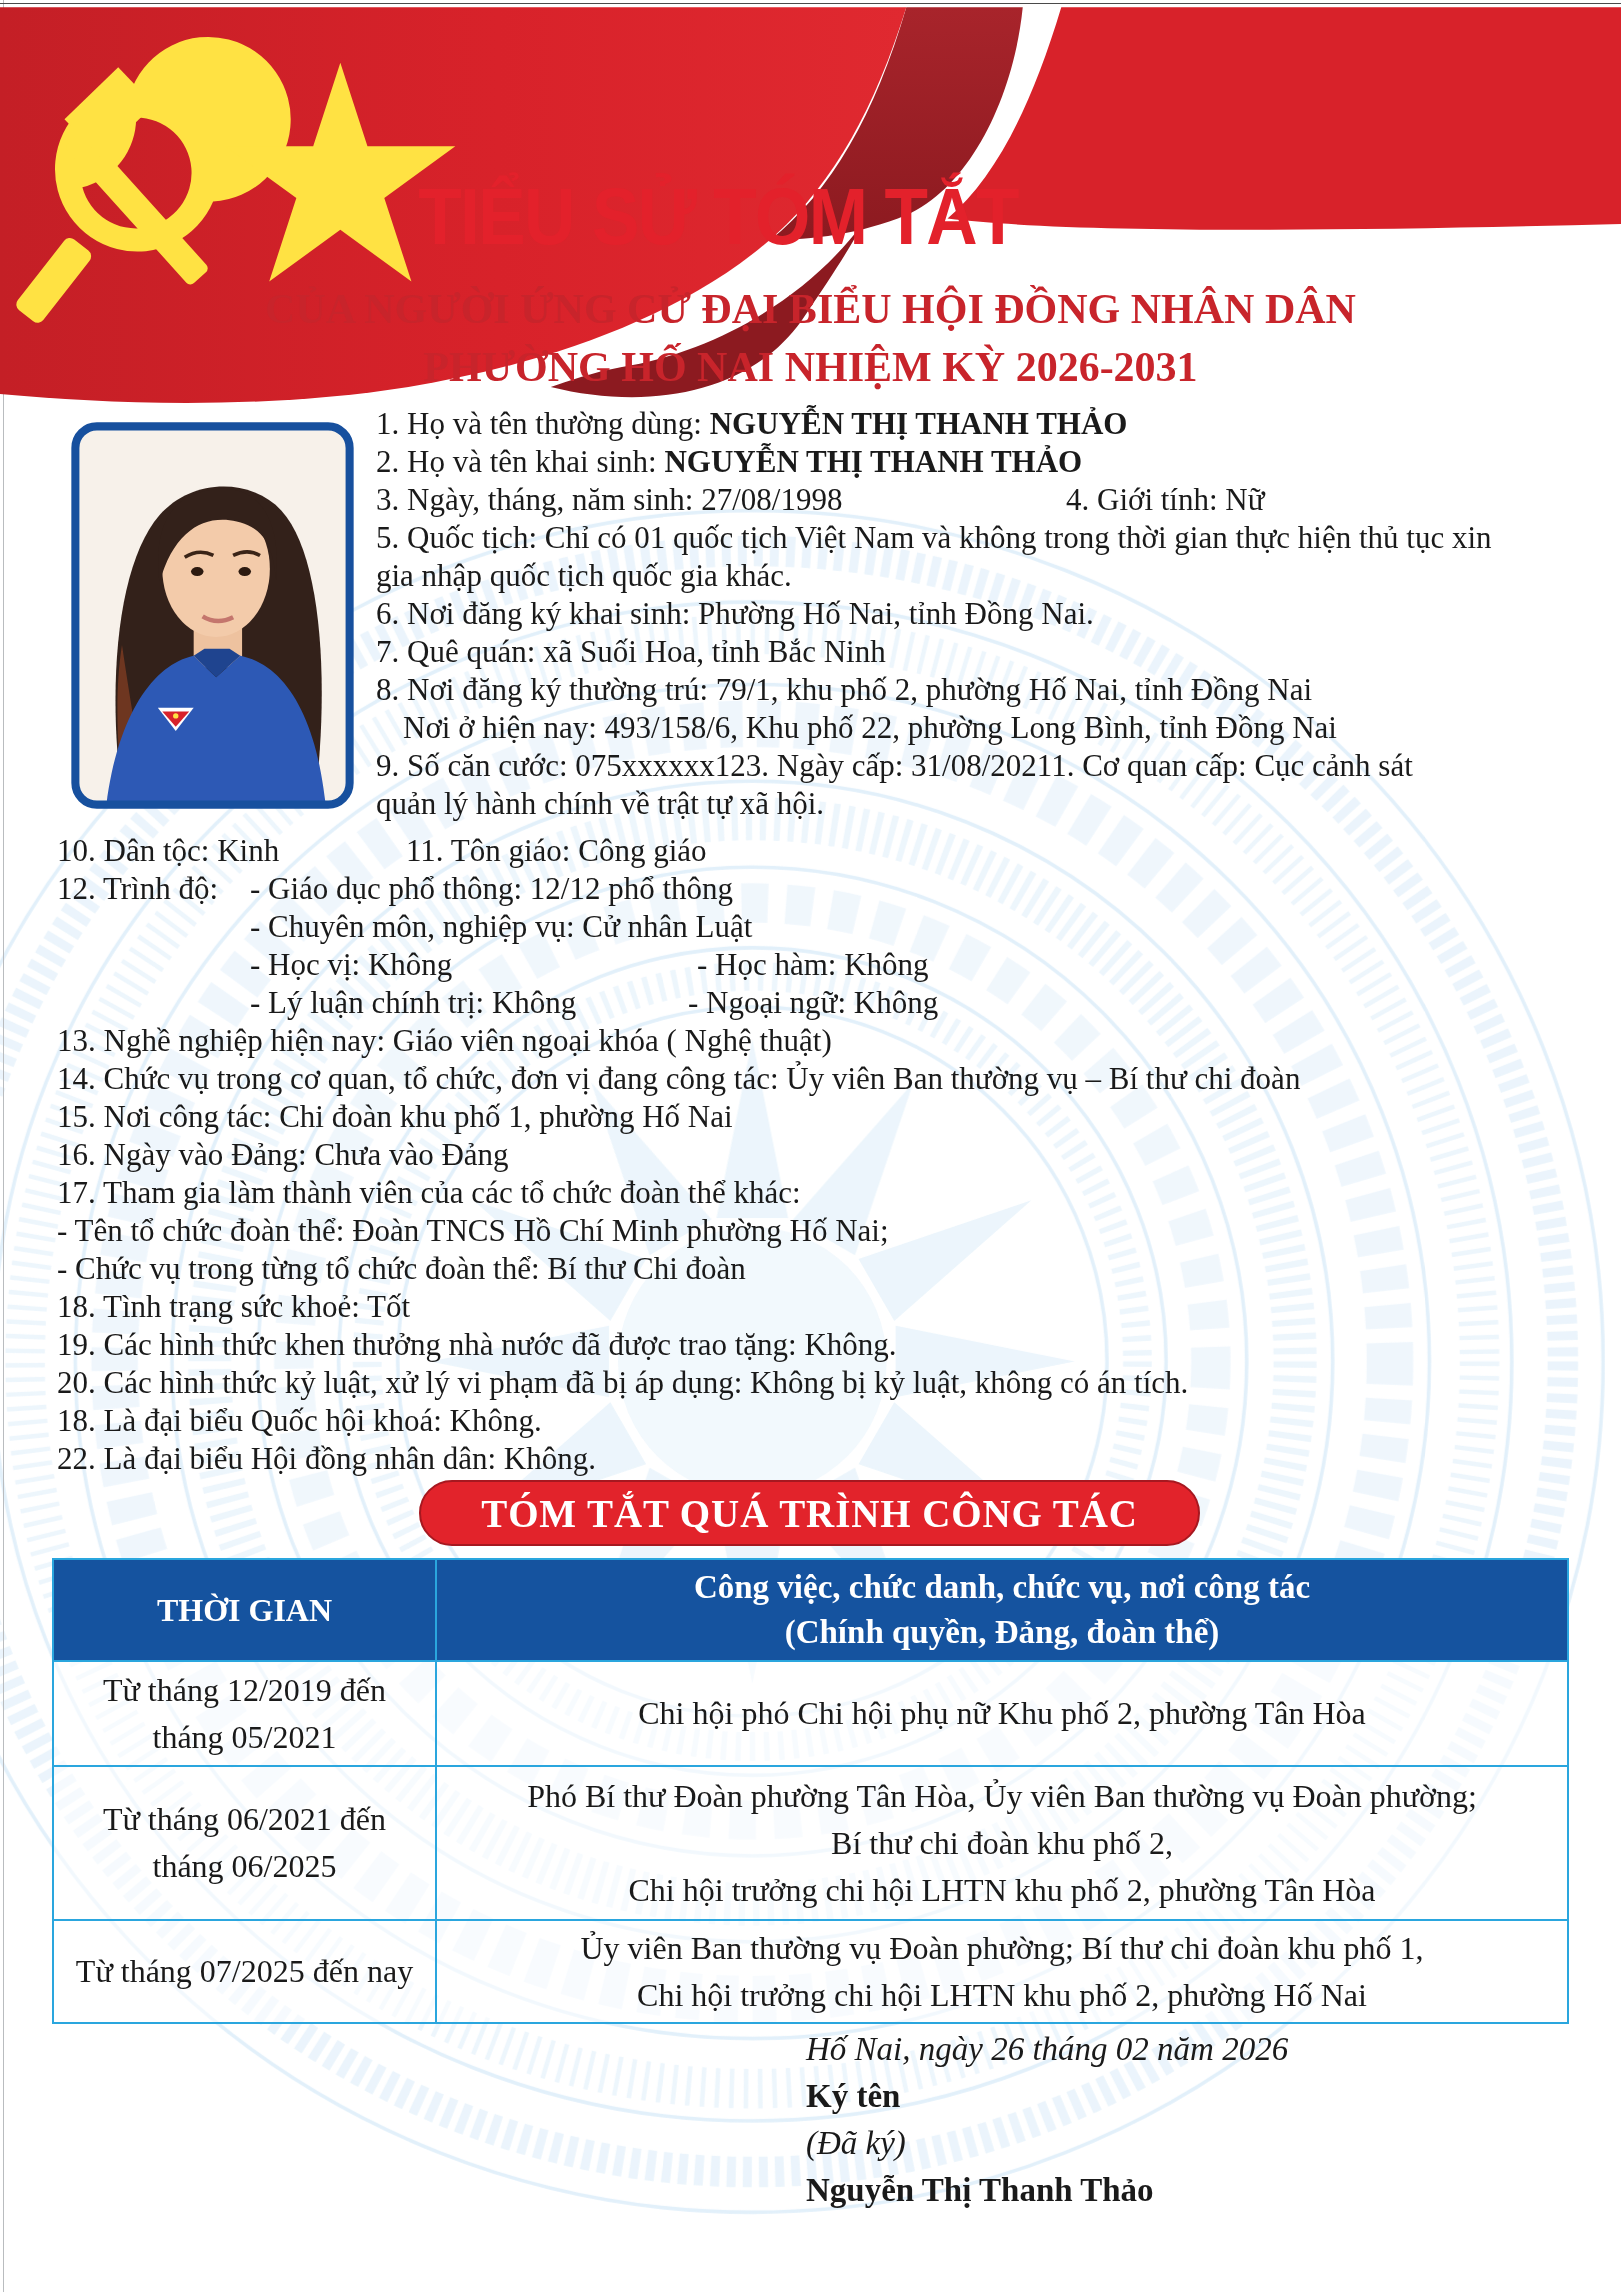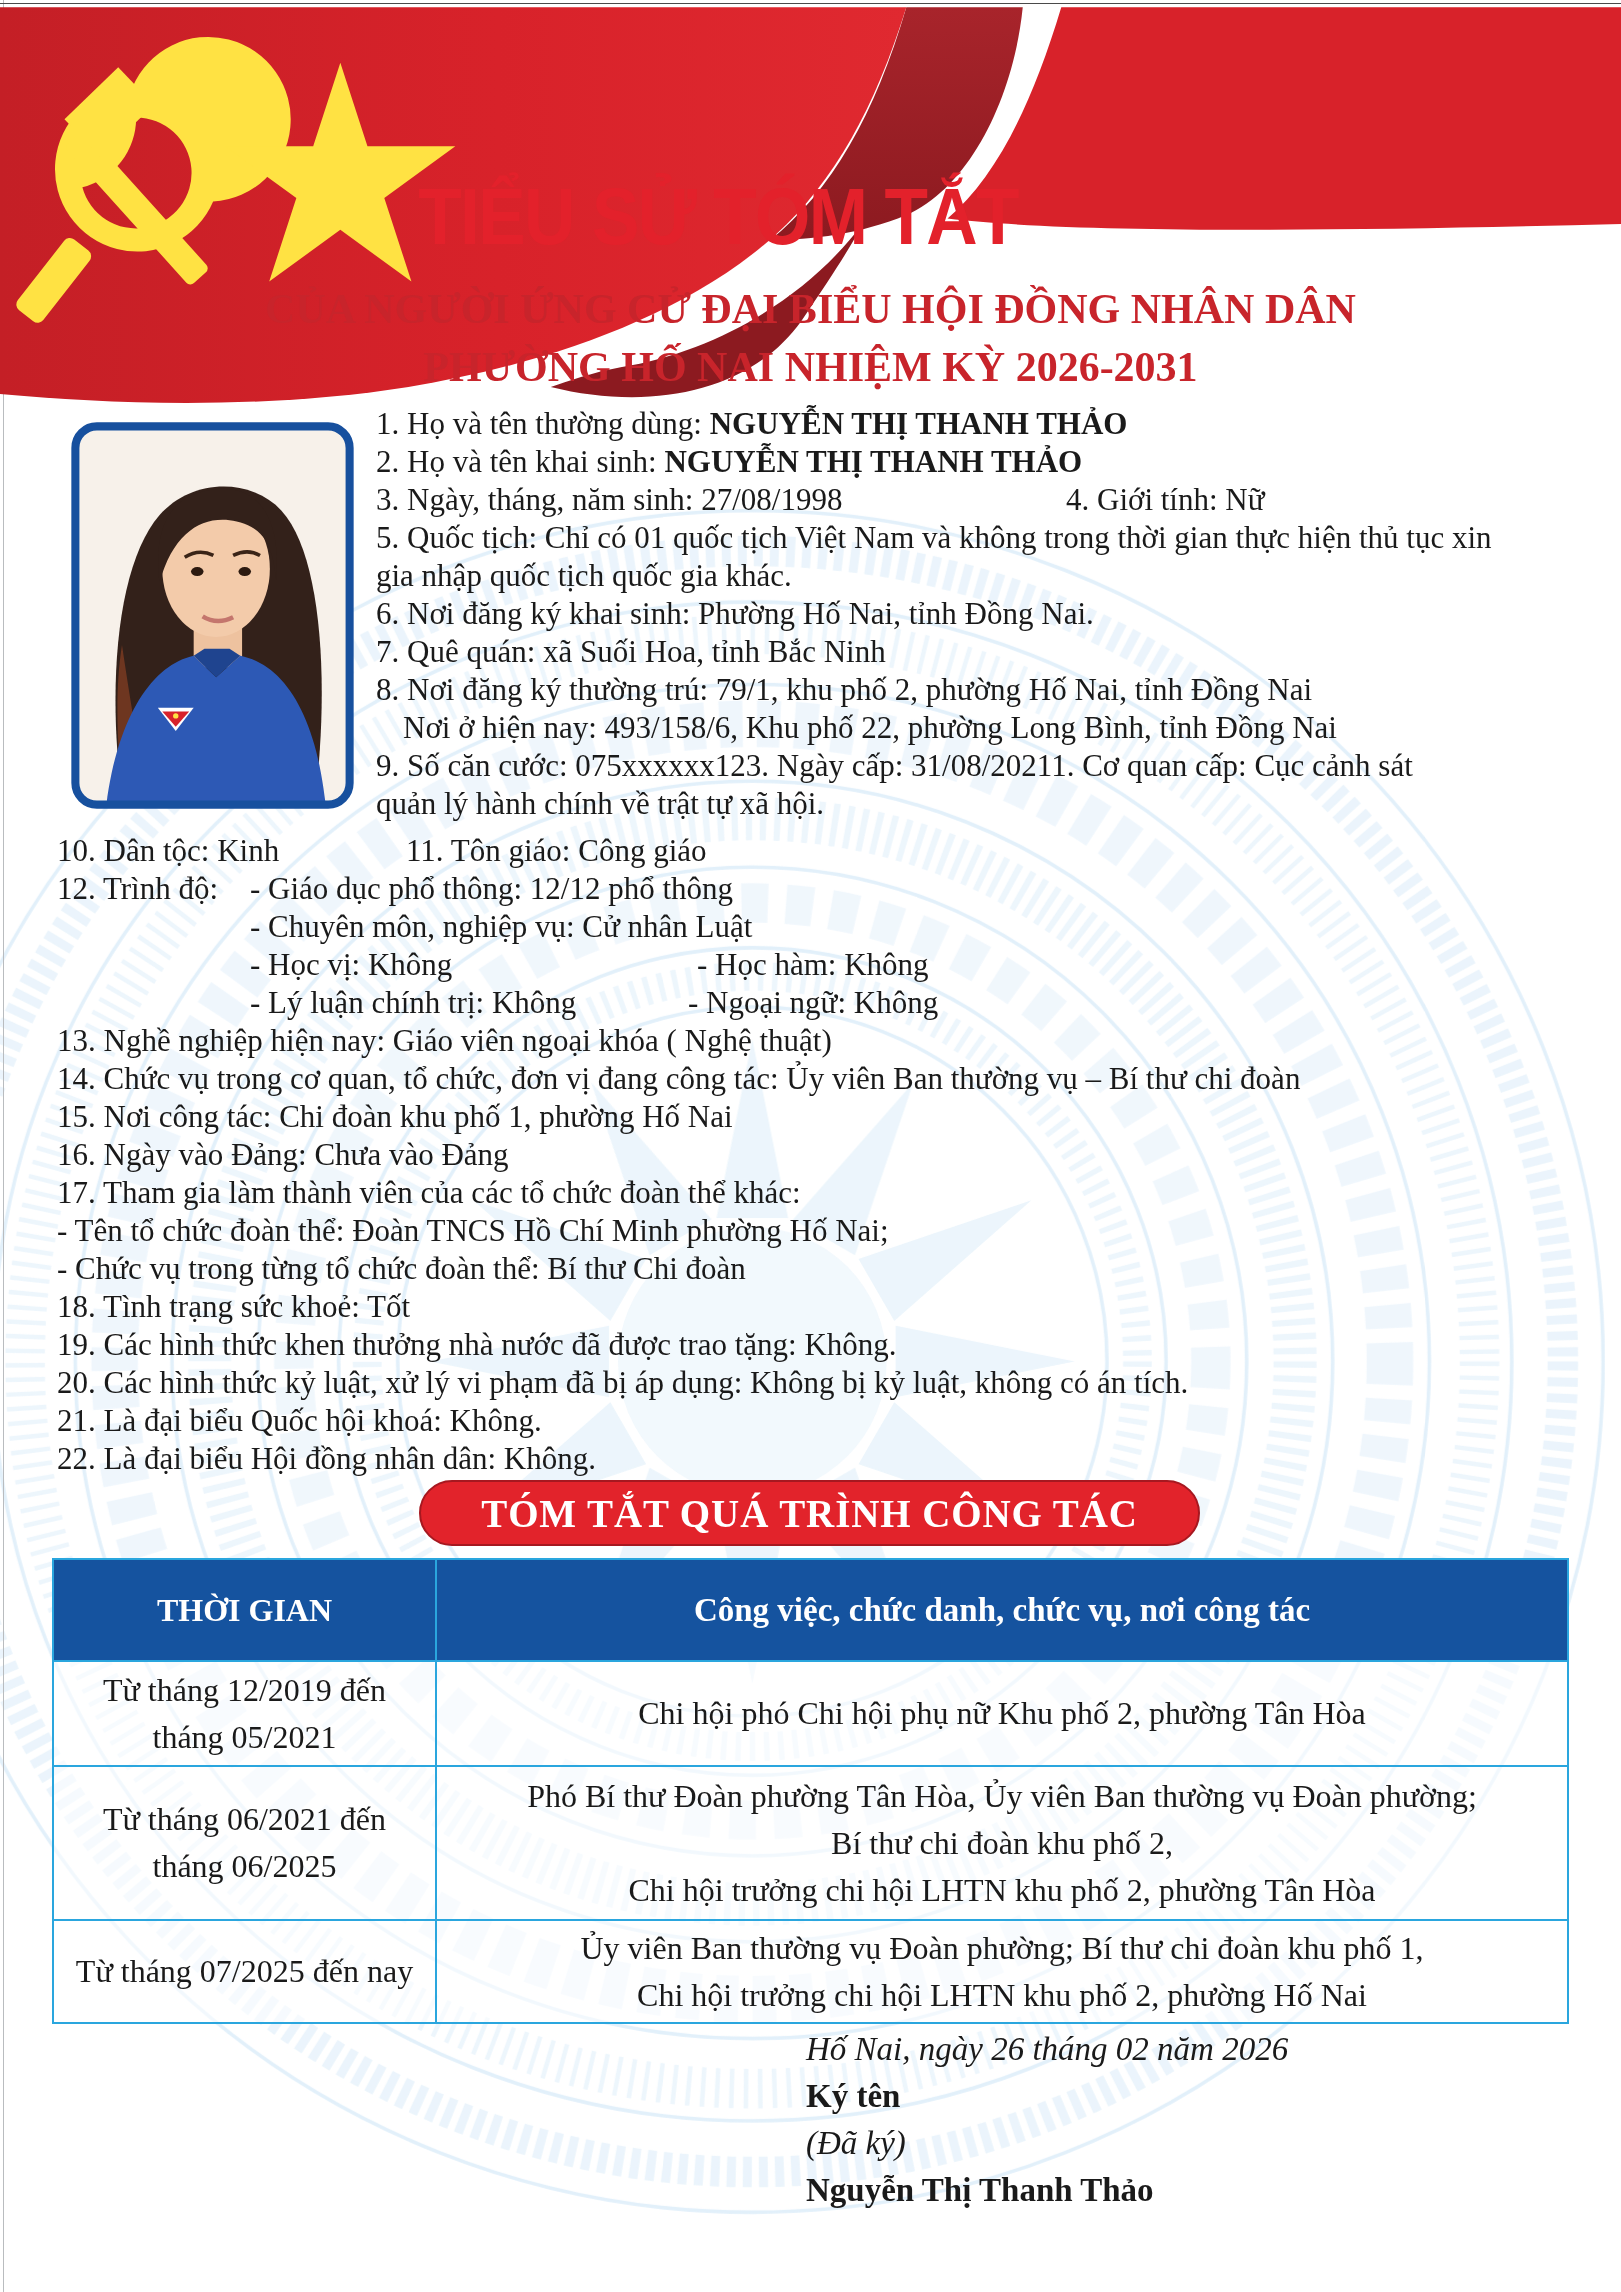--- a/index.html
+++ b/index.html
@@ -205,35 +205,36 @@
   <div class="ln">13. Nghề nghiệp hiện nay: Giáo viên ngoại khóa ( Nghệ thuật)</div>
   <div class="ln">14. Chức vụ trong cơ quan, tổ chức, đơn vị đang công tác: Ủy viên Ban thường vụ – Bí thư chi đoàn</div>
   <div class="ln">15. Nơi công tác: Chi đoàn khu phố 1, phường Hố Nai</div>
   <div class="ln">16. Ngày vào Đảng: Chưa vào Đảng</div>
   <div class="ln">17. Tham gia làm thành viên của các tổ chức đoàn thể khác:</div>
   <div class="ln">- Tên tổ chức đoàn thể: Đoàn TNCS Hồ Chí Minh phường Hố Nai;</div>
   <div class="ln">- Chức vụ trong từng tổ chức đoàn thể: Bí thư Chi đoàn</div>
   <div class="ln">18. Tình trạng sức khoẻ: Tốt</div>
   <div class="ln">19. Các hình thức khen thưởng nhà nước đã được trao tặng: Không.</div>
   <div class="ln">20. Các hình thức kỷ luật, xử lý vi phạm đã bị áp dụng: Không bị kỷ luật, không có án tích.</div>
-  <div class="ln">21. Là đại biểu Quốc hội khoá: Không.</div>
+  <div class="ln">18. Là đại biểu Quốc hội khoá: Không.</div>
   <div class="ln">22. Là đại biểu Hội đồng nhân dân: Không.</div>
 </div>
 
 <div id="section-banner" class="abs">
   <span>TÓM TẮT QUÁ TRÌNH CÔNG TÁC</span>
 </div>
 
 <div id="career-table" class="abs">
   <div class="trow thead">
     <div class="tcell c-time">
       <div class="cell-line">THỜI GIAN</div>
     </div>
     <div class="tcell c-job">
       <div>Công việc, chức danh, chức vụ, nơi công tác</div>
+      <div>(Chính quyền, Đảng, đoàn thể)</div>
     </div>
   </div>
   <div class="trow r1">
     <div class="tcell c-time">
       <div class="cell-line">Từ tháng 12/2019 đến</div>
       <div class="cell-line">tháng 05/2021</div>
     </div>
     <div class="tcell c-job">
       <div class="cell-line">Chi hội phó Chi hội phụ nữ Khu phố 2, phường Tân Hòa</div>
     </div>

